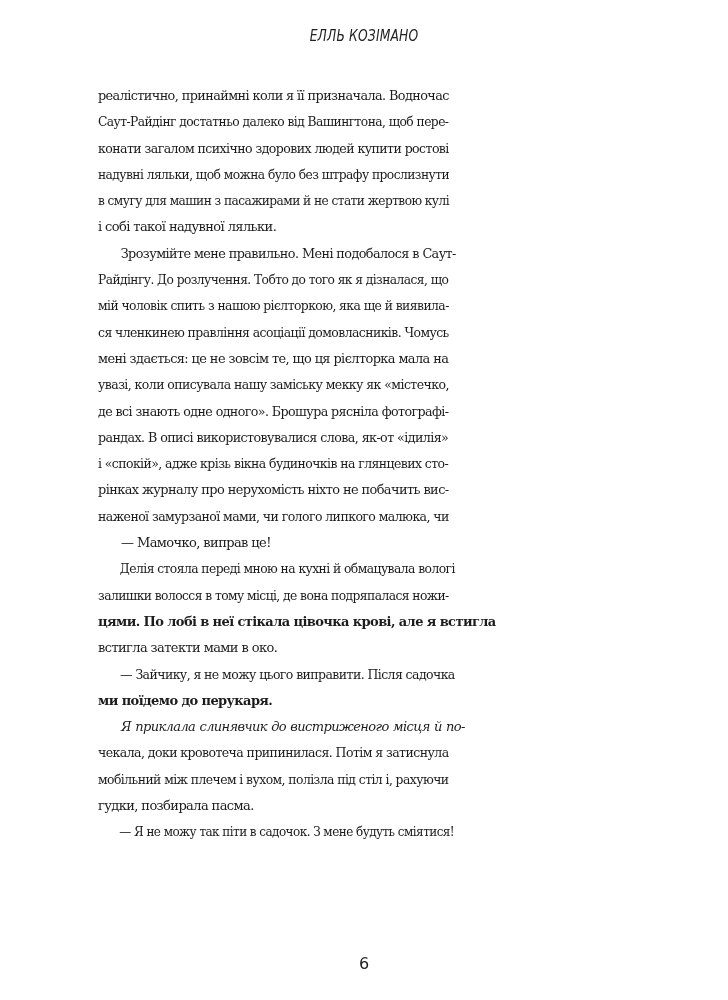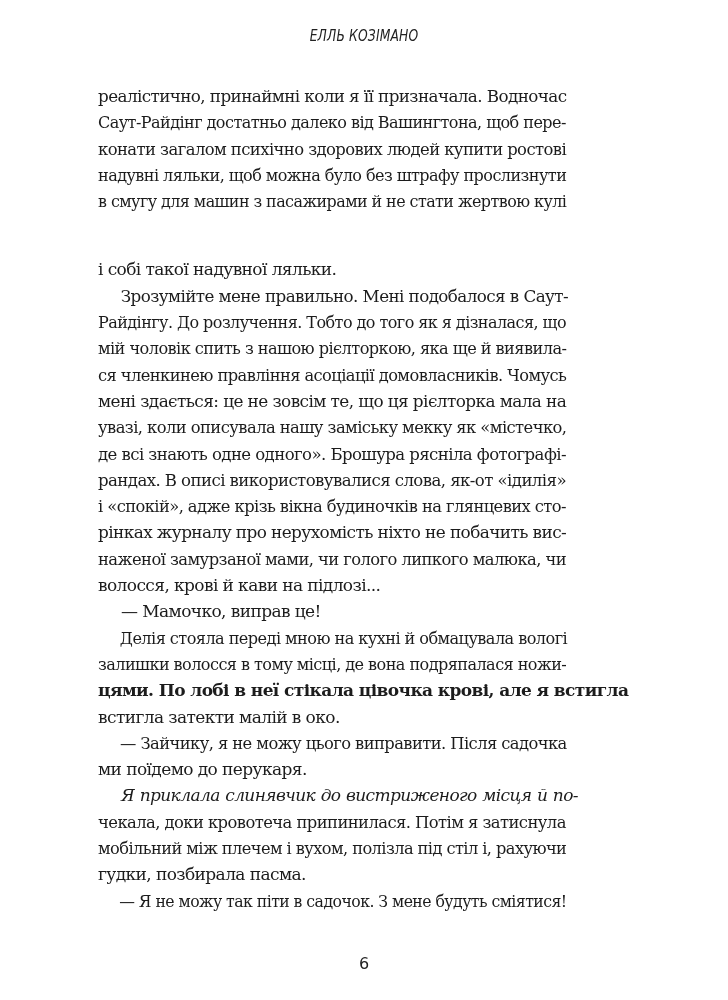--- a/index.html
+++ b/index.html
@@ -26,21 +26,21 @@
       letter-spacing: 0.2px;
       color: #222;
       transform: scaleX(0.82);
     }
     .text-block {
       position: absolute;
       top: 83px;
       left: 98px;
       width: 509px;
       font-family: "DejaVu Serif", serif;
-      font-size: 17px;
+      font-size: 13px;
       line-height: 26.3px;
       color: #1c1c1c;
     }
     .line {
       display: block;
       height: 26.3px;
       white-space: nowrap;
       text-align: justify;
       text-align-last: justify;
       transform-origin: left center;
@@ -70,52 +70,51 @@
 <div class="running-head">ЕЛЛЬ КОЗІМАНО</div>
 
 <div class="text-block">
 
   <div class="paragraph">
     <span class="line" style="display: block; width: max-content; transform: scaleX(0.9864);">реалістично, принаймні коли я її призначала. Водночас</span>
     <span class="line" style="display: block; width: max-content; transform: scaleX(0.9443);">Саут-Райдінг достатньо далеко від Вашингтона, щоб пере-</span>
     <span class="line" style="display: block; width: max-content; transform: scaleX(0.9658);">конати загалом психічно здорових людей купити ростові</span>
     <span class="line" style="display: block; width: max-content; transform: scaleX(0.9443);">надувні ляльки, щоб можна було без штрафу прослизнути</span>
     <span class="line" style="display: block; width: max-content; transform: scaleX(0.9374);">в смугу для машин з пасажирами й не стати жертвою кулі</span>
-    <span class="line last" style="display: block; width: max-content; margin-top: 42px;">і собі такої надувної ляльки.</span>
+    <span class="line last" style="display: block; width: max-content;">і собі такої надувної ляльки.</span>
   </div>
 
   <div class="paragraph">
     <span class="line indent" style="display: block; width: max-content; transform: scaleX(0.9858);">Зрозумійте мене правильно. Мені подобалося в Саут-</span>
     <span class="line" style="display: block; width: max-content; transform: scaleX(0.9426);">Райдінгу. До розлучення. Тобто до того як я дізналася, що</span>
     <span class="line" style="display: block; width: max-content; transform: scaleX(0.9514);">мій чоловік спить з нашою рієлторкою, яка ще й виявила-</span>
     <span class="line" style="display: block; width: max-content; transform: scaleX(0.9568);">ся членкинею правління асоціації домовласників. Чомусь</span>
     <span class="line" style="display: block; width: max-content; transform: scaleX(0.9941);">мені здається: це не зовсім те, що ця рієлторка мала на</span>
     <span class="line" style="display: block; width: max-content; transform: scaleX(0.9622);">увазі, коли описувала нашу заміську мекку як «містечко,</span>
     <span class="line" style="display: block; width: max-content; transform: scaleX(0.9732);">де всі знають одне одного». Брошура рясніла фотографі-</span>
     <span class="line" style="display: block; width: max-content; transform: scaleX(0.9751);">рандах. В описі використовувалися слова, як-от «ідилія»</span>
     <span class="line" style="display: block; width: max-content; transform: scaleX(0.9586);">і «спокій», адже крізь вікна будиночків на глянцевих сто-</span>
     <span class="line" style="display: block; width: max-content; transform: scaleX(0.9941);">рінках журналу про нерухомість ніхто не побачить вис-</span>
     <span class="line" style="display: block; width: max-content; transform: scaleX(0.9622);">наженої замурзаної мами, чи голого липкого малюка, чи</span>
-    <span class="line last" style="display: block; width: max-content;">волосся, крові й кави на підлозі...</span>
   </div>
 
   <div class="paragraph">
     <span class="line indent last" style="display: block; width: max-content;">— Мамочко, виправ це!</span>
   </div>
 
   <div class="paragraph">
     <span class="line indent" style="display: block; width: max-content; transform: scaleX(0.9492);">Делія стояла переді мною на кухні й обмацувала вологі</span>
     <span class="line" style="display: block; width: max-content; transform: scaleX(0.9461);">залишки волосся в тому місці, де вона подряпалася ножи-</span>
     <span class="line" style="display: block; width: max-content; word-spacing: 0px; font-weight: bold;">цями. По лобі в неї стікала цівочка крові, але я встигла</span>
-    <span class="line last" style="display: block; width: max-content;">встигла затекти малій в око.</span>
+    <span class="line last" style="display: block; width: max-content;">встигла затекти мами в око.</span>
   </div>
 
   <div class="paragraph">
     <span class="line indent" style="display: block; width: max-content; transform: scaleX(0.9605);">— Зайчику, я не можу цього виправити. Після садочка</span>
-    <span class="line last" style="display: block; width: max-content;">ми поїдемо до перукаря.</span>
+    <span class="line last" style="display: block; width: max-content; font-weight: bold;">ми поїдемо до перукаря.</span>
   </div>
 
   <div class="paragraph">
     <span class="line indent" style="display: block; width: max-content; word-spacing: 0.71px; font-style: italic;">Я приклала слинявчик до вистриженого місця й по-</span>
     <span class="line" style="display: block; width: max-content; transform: scaleX(0.964);">чекала, доки кровотеча припинилася. Потім я затиснула</span>
     <span class="line" style="display: block; width: max-content; transform: scaleX(0.9532);">мобільний між плечем і вухом, полізла під стіл і, рахуючи</span>
     <span class="line last" style="display: block; width: max-content;">гудки, позбирала пасма.</span>
   </div>
 
   <div class="paragraph">

